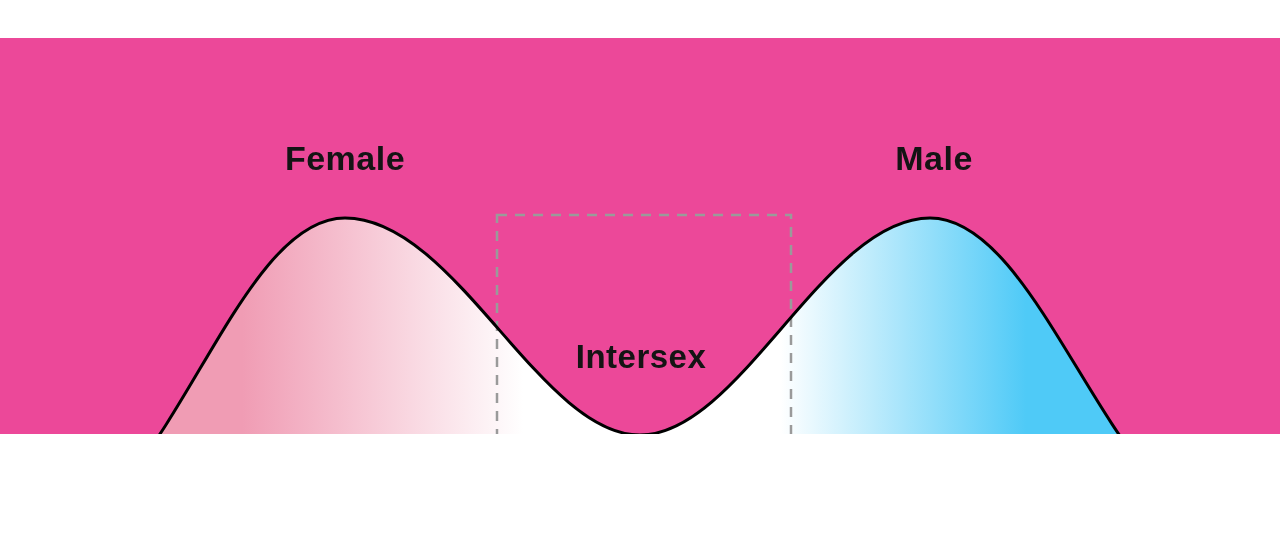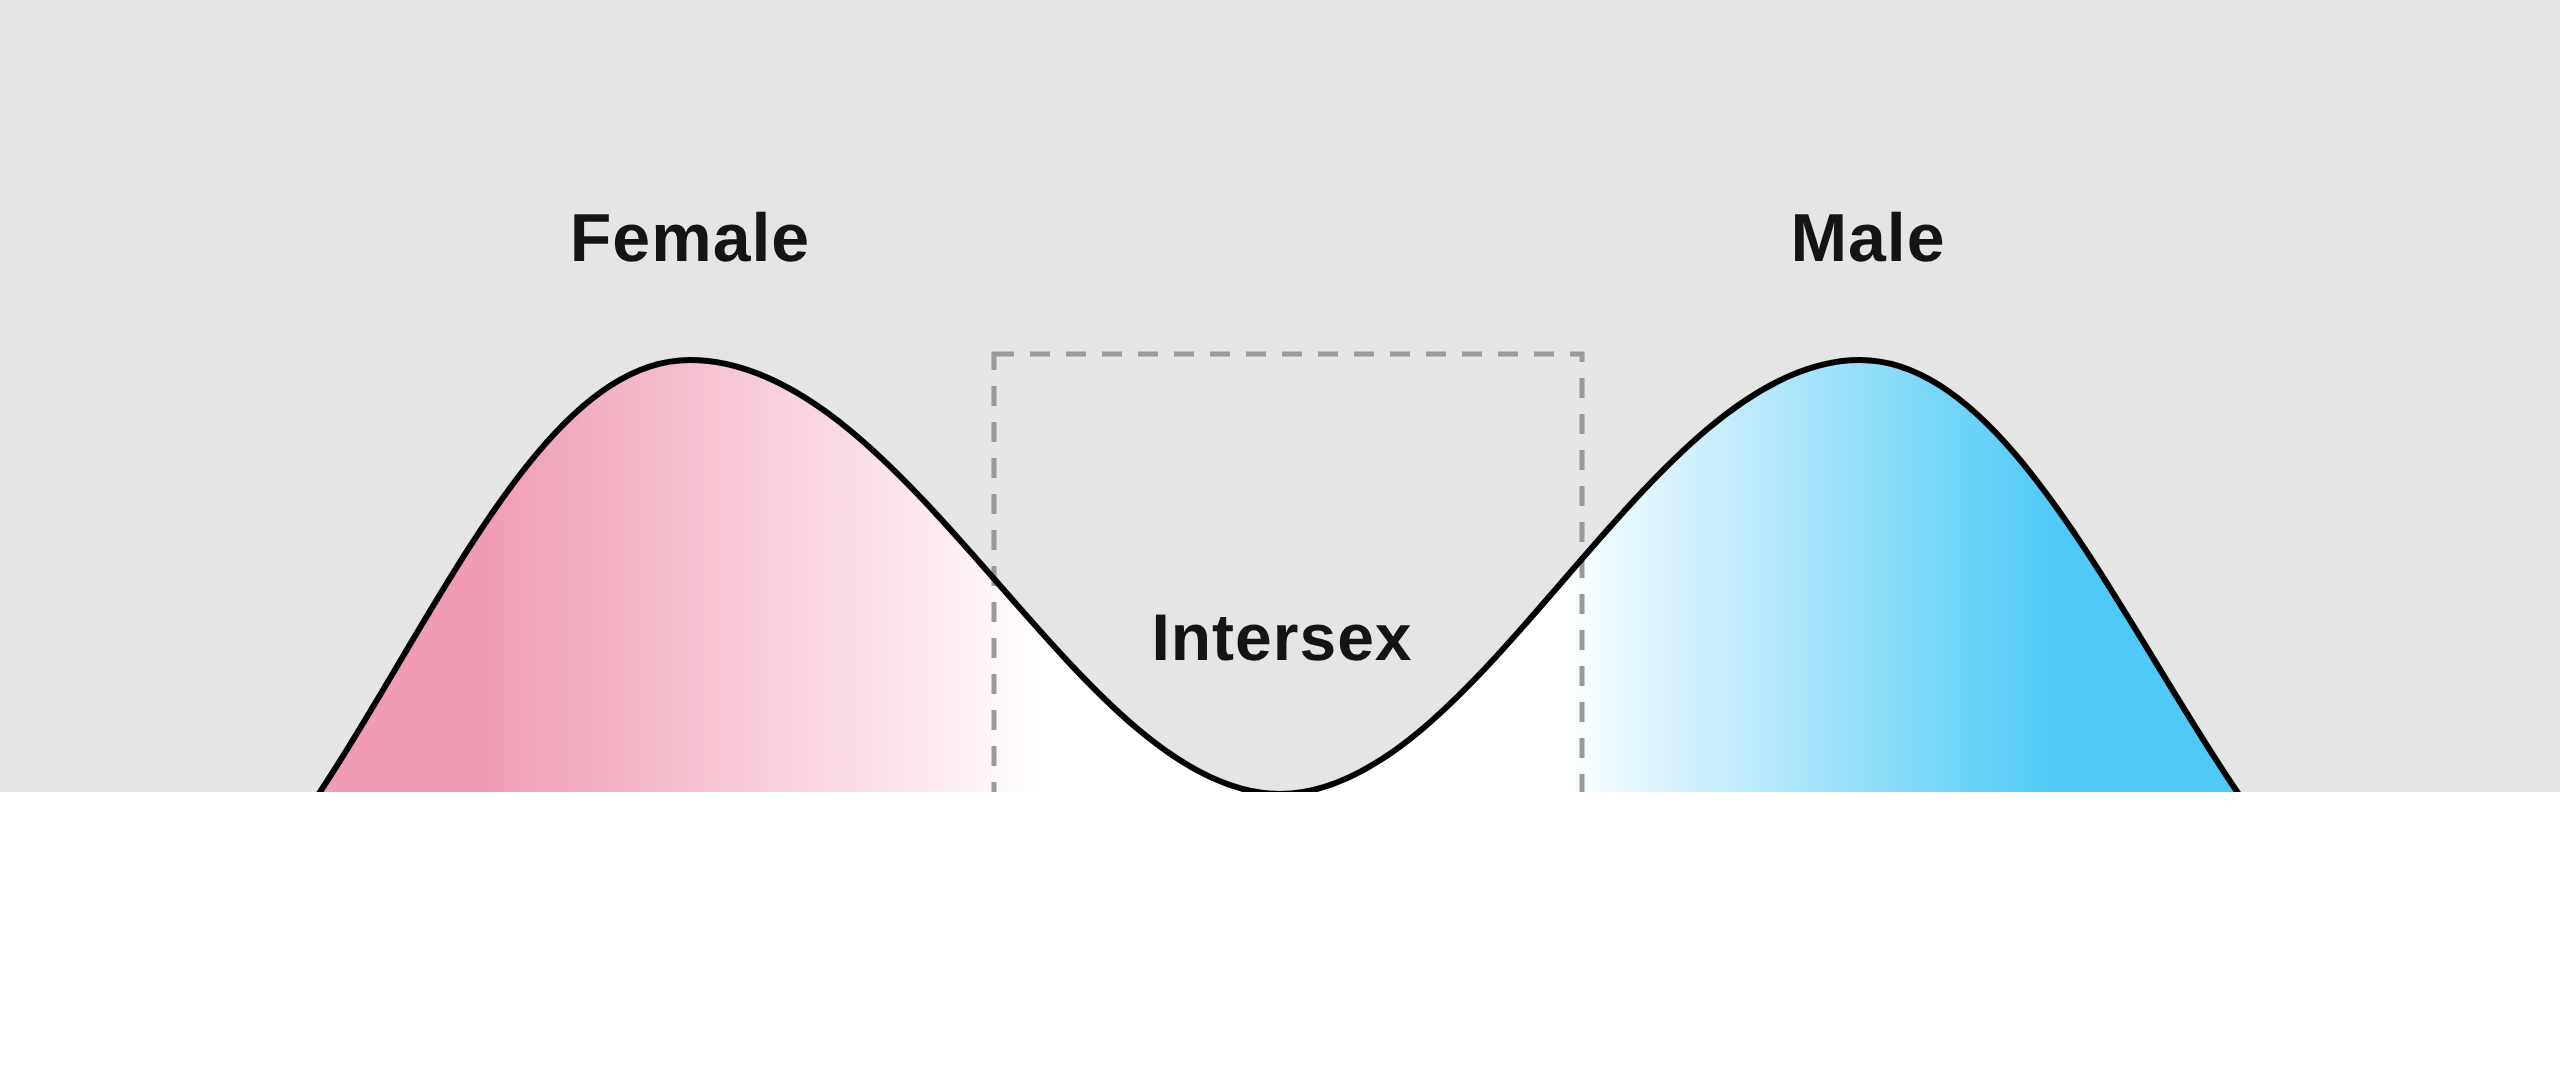--- a/index.html
+++ b/index.html
@@ -4,23 +4,24 @@
 <style>
   html, body {
     margin: 0;
     padding: 0;
     background: #ffffff;
   }
   .stage {
     position: relative;
     width: 1280px;
     height: 396px;
-    background: #e5e5e5;
+    background: #ec4899;
     overflow: hidden;
     font-family: "Liberation Sans", sans-serif;
+    margin-top: 38px;
   }
   .stage svg {
     position: absolute;
     left: 0;
     top: 0;
     width: 1280px;
     height: 538px;
     display: block;
   }
   .curve-fill {

